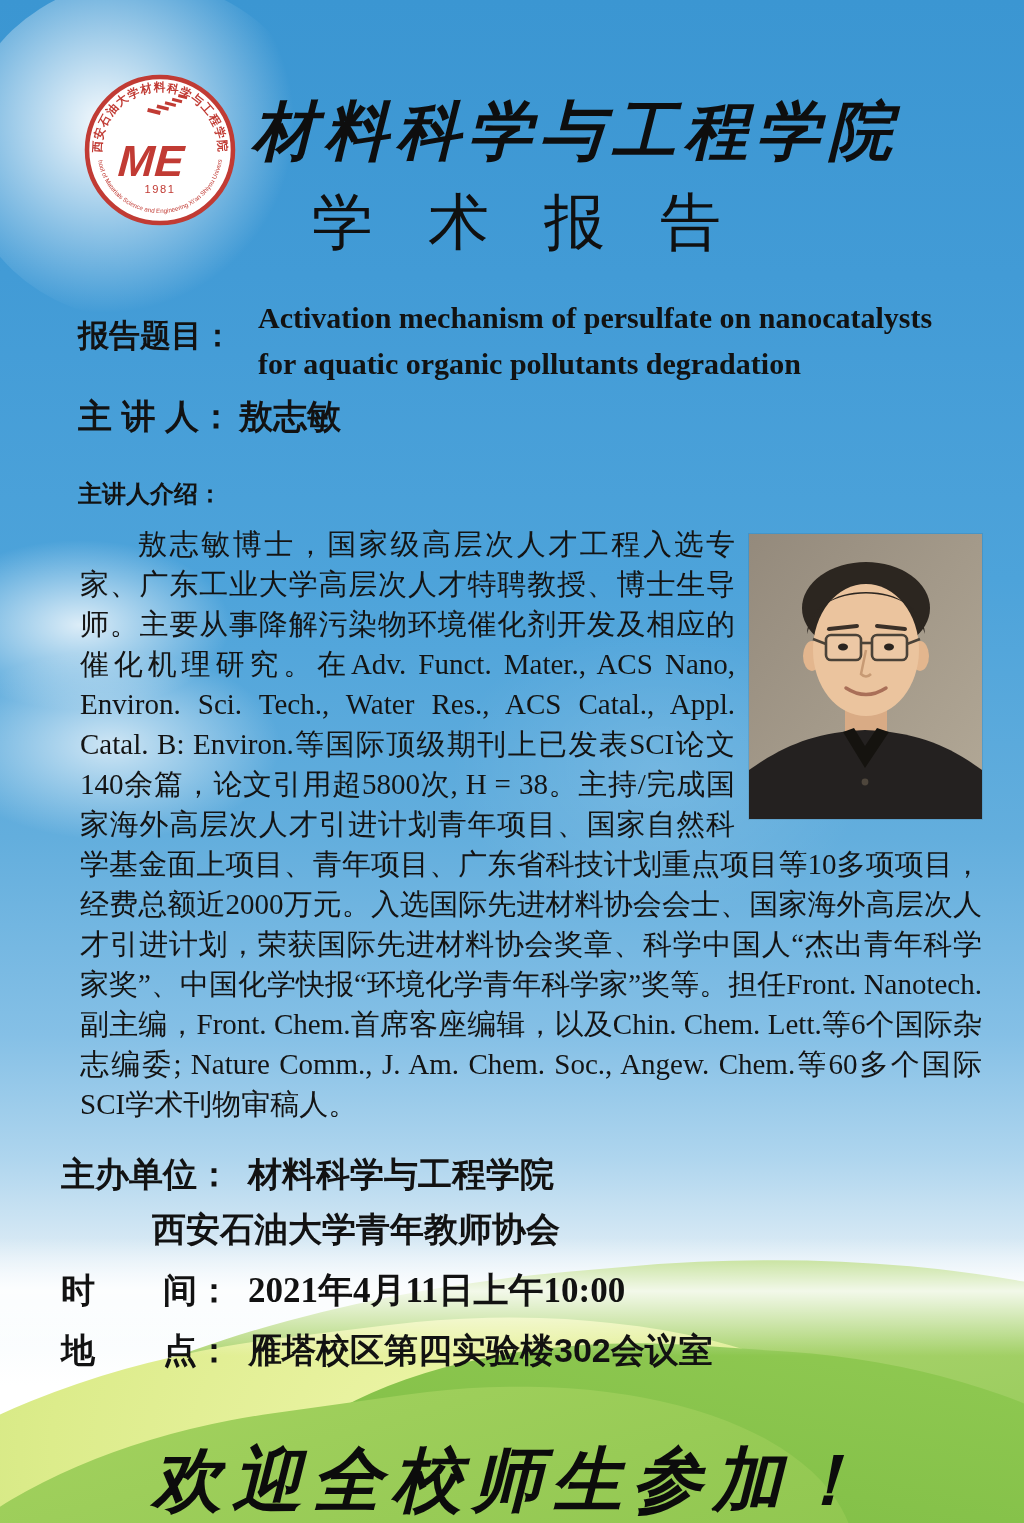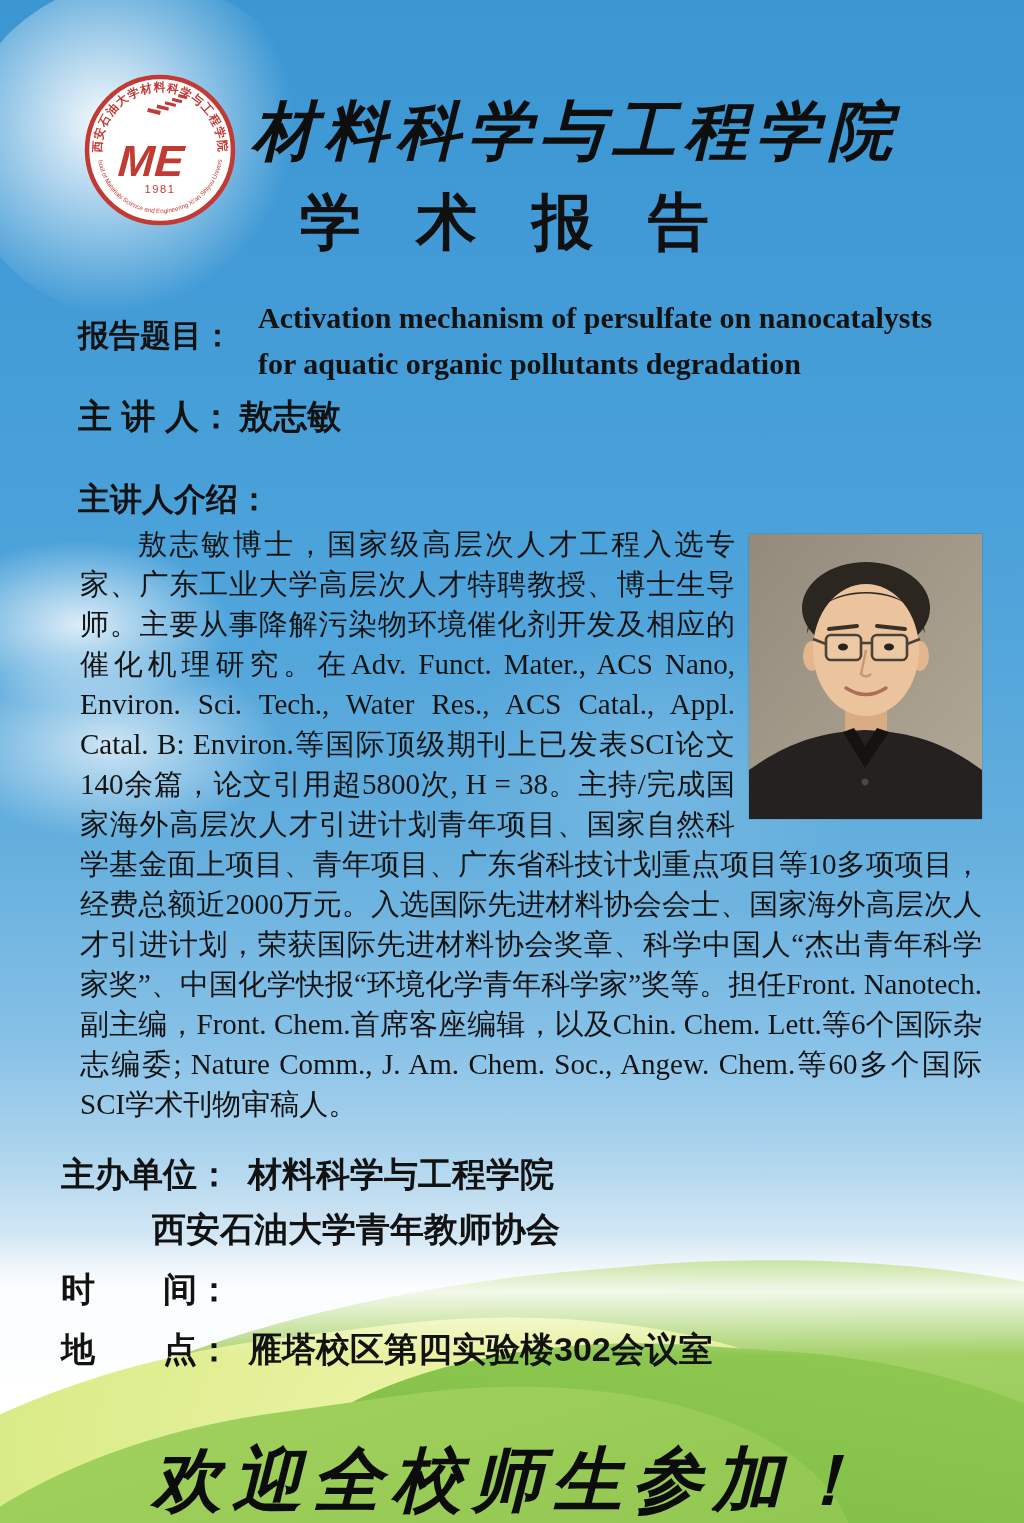--- a/index.html
+++ b/index.html
@@ -39,29 +39,29 @@
   .horizon-fade{position:absolute;left:0;top:1238px;width:100%;height:118px;
     background:linear-gradient(180deg, rgba(255,255,255,0) 0%, rgba(255,255,255,.85) 45%, rgba(255,255,255,0) 100%);}
   
   .content{position:absolute;left:0;top:0;width:100%;height:100%;z-index:5;}
   .logo-wrap{position:absolute;left:84px;top:74px;width:152px;height:152px;}
   .college-name{
     position:absolute;left:252px;top:88px;width:740px;
     font-family:"DejaVu Serif", serif;font-style:italic;font-weight:bold;
     font-size:64px;letter-spacing:8px;color:#0e0e0e;white-space:nowrap;}
   .poster-type{
-    position:absolute;left:300px;top:182px;
-    font-weight:bold;font-size:61px;letter-spacing:55px;white-space:nowrap;color:#101010;text-align:center;}
+    position:absolute;left:312px;top:182px;
+    font-weight:normal;font-size:61px;letter-spacing:55px;white-space:nowrap;color:#101010;text-align:center;}
   .topic-row{position:absolute;left:78px;top:295px;width:905px;}
   .topic-label{position:absolute;left:0;top:20px;font-weight:bold;font-size:31px;white-space:nowrap;}
   .topic-title{position:absolute;left:180px;top:0;width:725px;
     font-family:"Liberation Serif", serif;font-weight:bold;font-size:30px;line-height:46px;}
   .speaker-row{position:absolute;left:78px;top:394px;font-weight:bold;font-size:34px;white-space:nowrap;}
   .speaker-row .name{margin-left:6px;}
-  .intro-label{position:absolute;left:78px;top:478px;font-weight:bold;font-size:32px;white-space:nowrap;}
+  .intro-label{position:absolute;left:78px;top:478px;font-weight:bold;font-size:24px;white-space:nowrap;}
   .intro-body{position:absolute;left:80px;top:524px;width:902px;}
   .photo{float:right;width:233px;height:285px;margin:10px 0 10px 14px;
     box-shadow:0 0 0 1px rgba(0,0,0,.08);}
   .intro-par{margin:0;font-family:"Liberation Serif", serif;font-size:29px;line-height:40px;
     text-align:justify;text-indent:2em;color:#141414;}
   .details{position:absolute;left:61px;top:1152px;width:910px;}
   .d-row{display:flex;align-items:baseline;margin-bottom:9px;}
   .d-label{flex:0 0 187px;font-weight:bold;font-size:34px;white-space:pre;}
   .d-value{font-weight:bold;font-size:34px;white-space:nowrap;}
   .d-value.serifish{font-family:"Liberation Serif", serif;font-size:35px;}
@@ -166,20 +166,21 @@
     <div class="details">
       <div class="d-row">
         <span class="d-label">主办单位：</span>
         <span class="d-value">材料科学与工程学院</span>
       </div>
       <div class="d-row">
         <span class="d-value d-indent">西安石油大学青年教师协会</span>
       </div>
       <div class="d-row gap">
         <span class="d-label">时　　间：</span>
+        <span class="d-value serifish">2021年4月11日上午10:00</span>
       </div>
       <div class="d-row gap">
         <span class="d-label">地　　点：</span>
         <span class="d-value">雁塔校区第四实验楼302会议室</span>
       </div>
     </div>
 
     <div class="welcome">欢迎全校师生参加！</div>
 
   </div>

